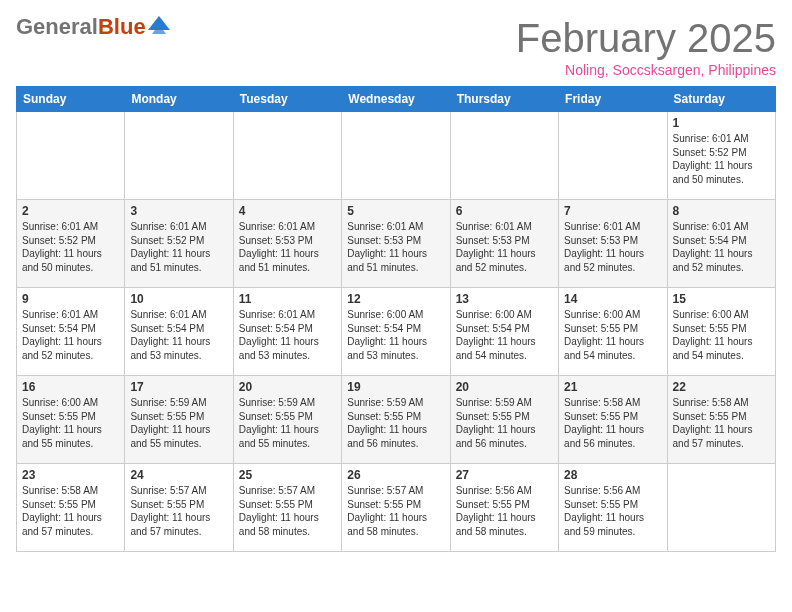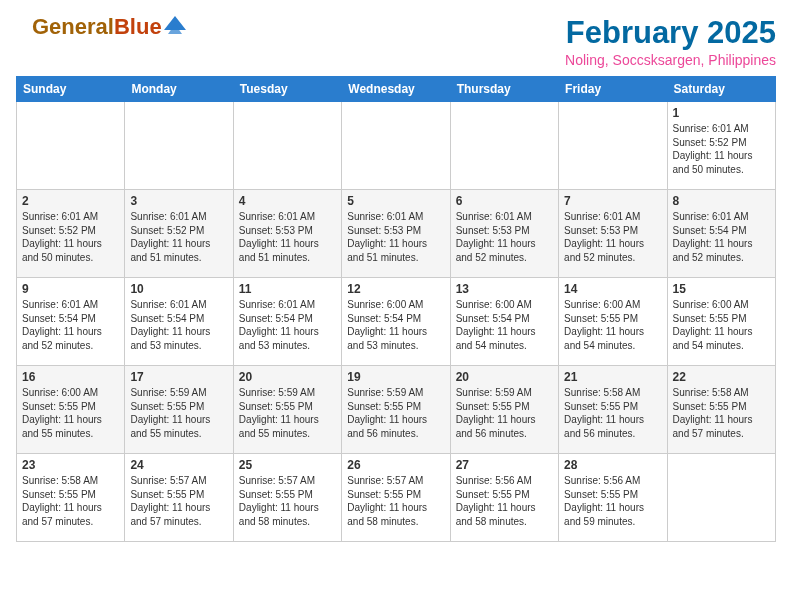--- a/index.html
+++ b/index.html
@@ -20,29 +20,29 @@
       display: flex;
       flex-direction: column;
       align-items: flex-start;
     }
     .logo-text {
       font-size: 22px;
       font-weight: bold;
       color: #333;
       line-height: 1;
     }
-    .logo-text .general { color: #a16207; margin-left: 16px; }
+    .logo-text .general { color: #737373; }
     .logo-text .blue { color: #c2410c; }
     .title-block {
       text-align: right;
     }
     .month-year {
-      font-size: 31px;
-      font-weight: bold;
-      color: #0369a1;
+      font-size: 40px;
+      font-weight: normal;
+      color: #737373;
       line-height: 1.1;
     }
     .location {
       font-size: 14px;
       color: #ec4899;
       margin-top: 2px;
     }
     .calendar {
       width: 100%;
       border-collapse: collapse;

